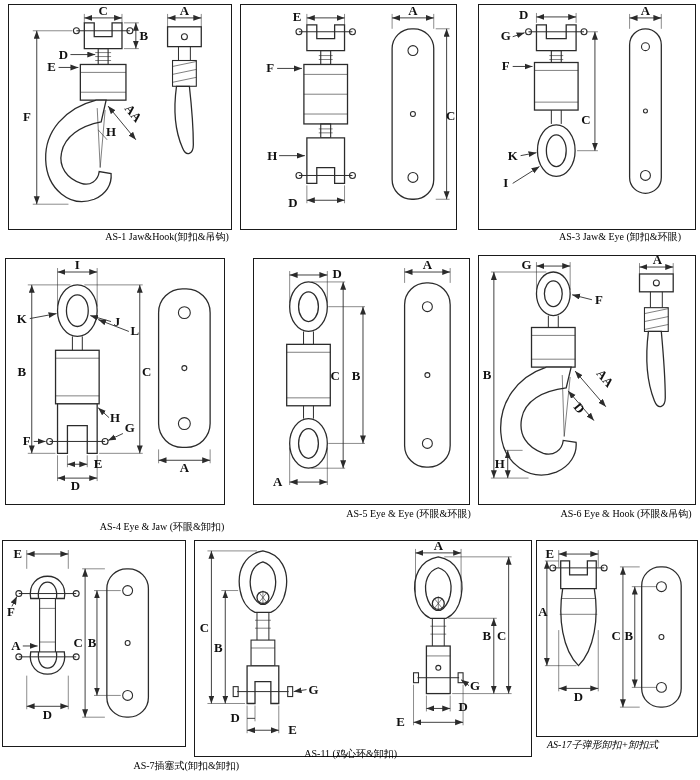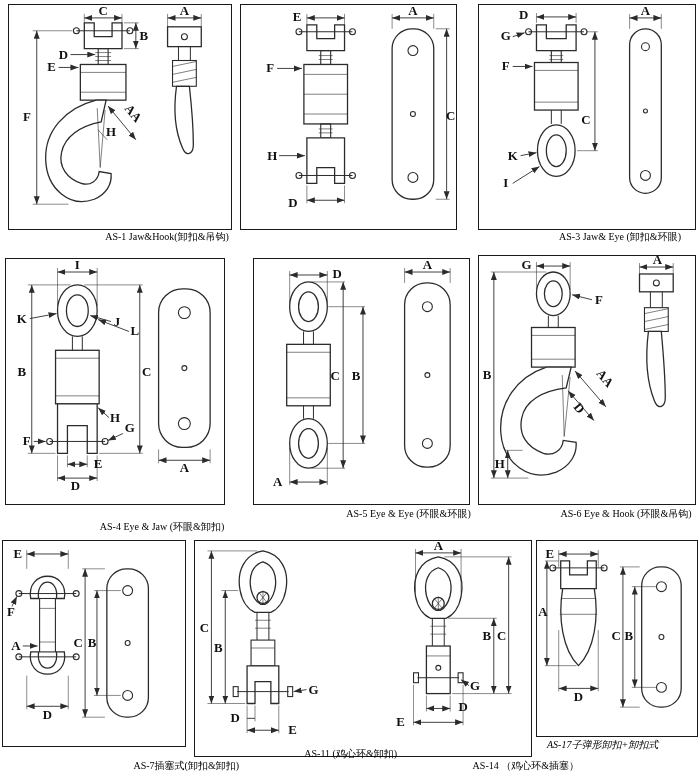--- a/index.html
+++ b/index.html
@@ -538,15 +538,14 @@
     <text class="lbl" x="80" y="100">C</text>
     <text class="lbl" x="93" y="100">B</text>
     <text class="lbl" x="42" y="162">D</text>
   </g>
 </svg>
 </div>
 
 <div class="caption cap-right" style="left:500px;top:738px;width:198px">AS-17子弹形卸扣+卸扣式</div>
 <div class="caption cap-left" style="left:2px;top:759px;width:190px">AS-7插塞式(卸扣&amp;卸扣)</div>
 <div class="caption cap-left" style="left:194px;top:747px;width:156px">AS-11 (鸡心环&amp;卸扣)</div>
-<div class="caption cap-left" style="left:352px;top:759px;width:180px">AS-14 （鸡心环&amp;插塞）</div>
 
 </div>
 
 </body></html>

